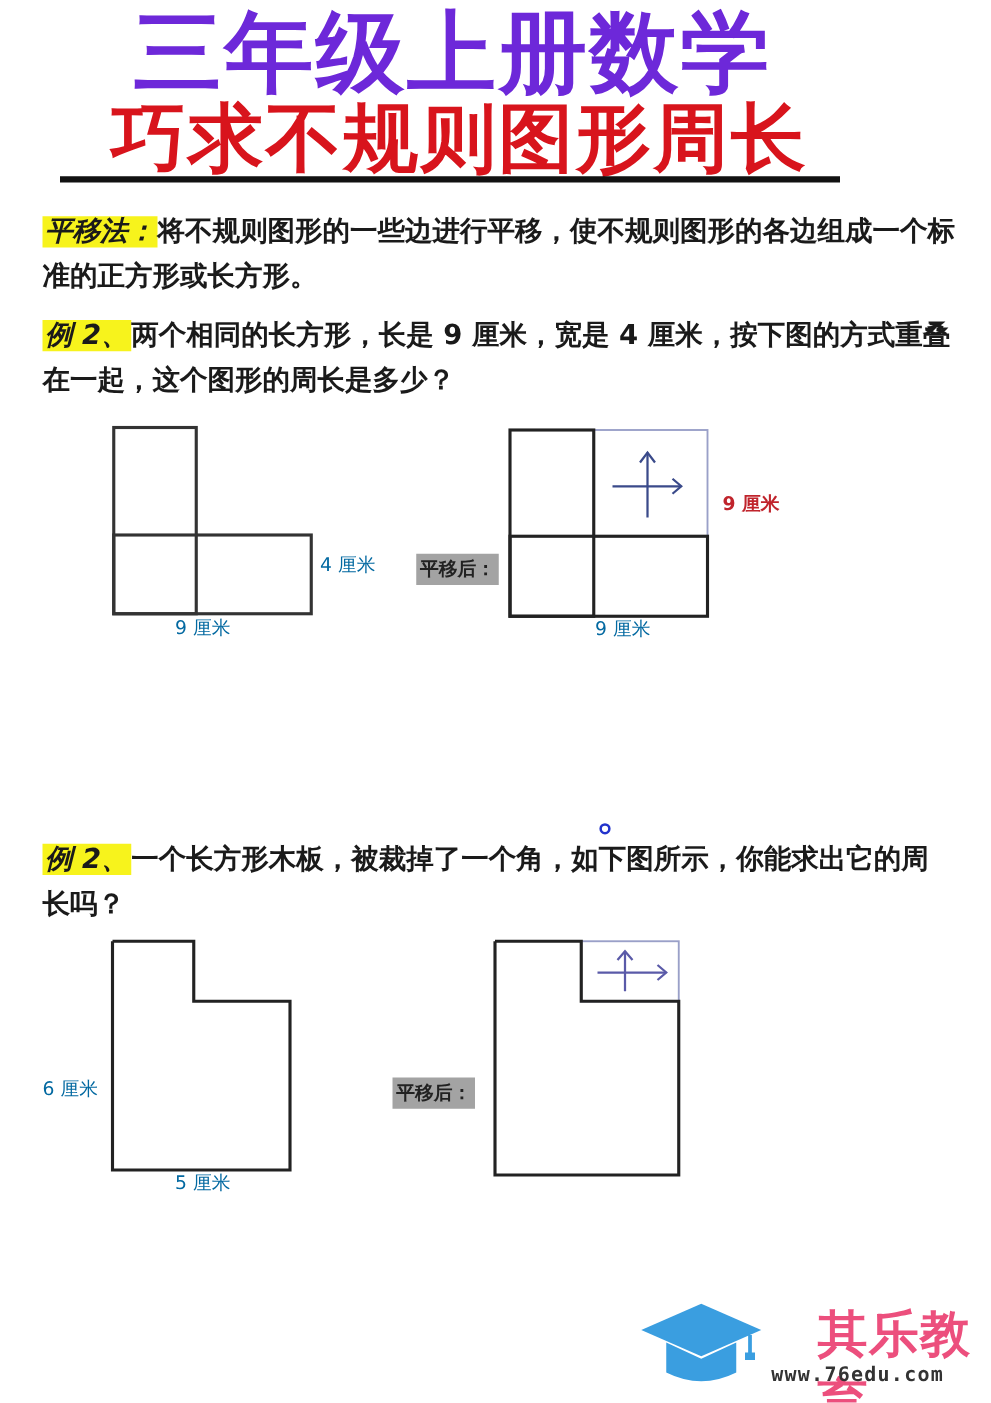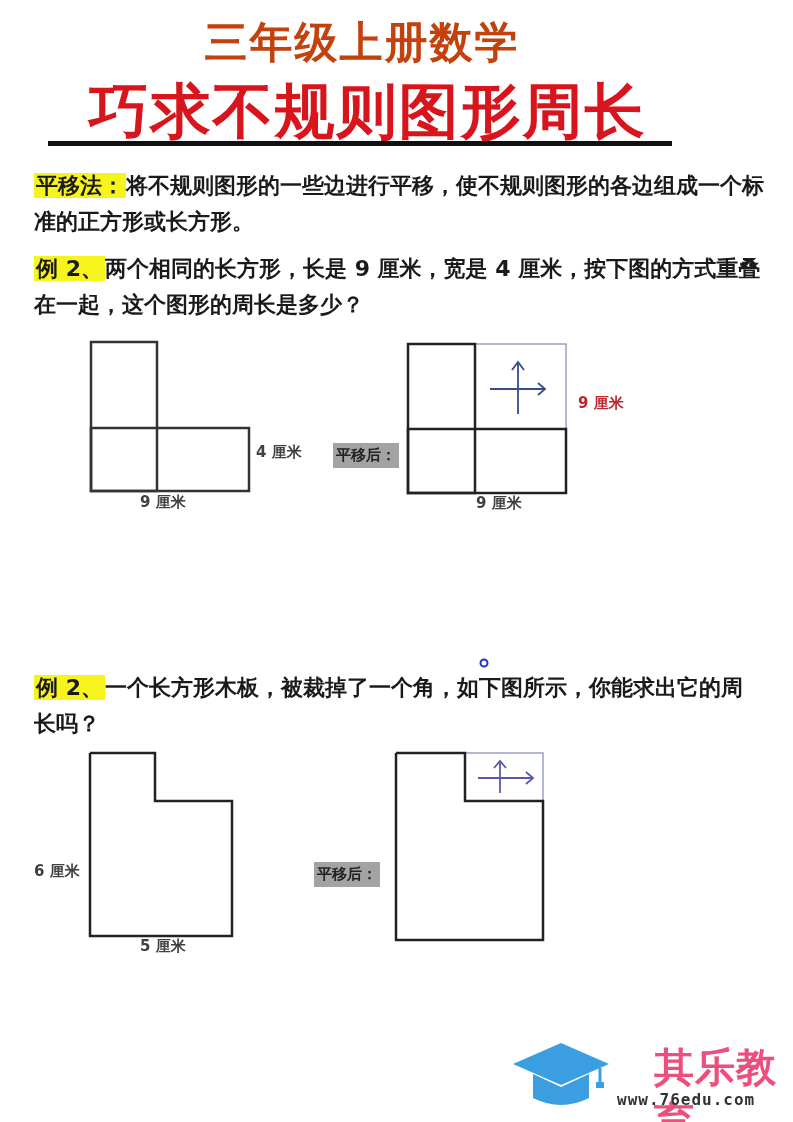--- a/index.html
+++ b/index.html
@@ -1,24 +1,24 @@
 <!DOCTYPE html>
 <html><head>
 <meta charset="utf-8">
 <style>
   * { margin:0; padding:0; box-sizing:border-box; }
   html, body { width:793px; height:1122px; background:#ffffff; overflow:hidden; }
   body { position:relative; font-family:"DejaVu Sans", sans-serif; color:#111; }
   .abs { position:absolute; }
-  .title1 { left:0; width:724px; top:8px; text-align:center; font-size:43px; font-weight:bold; color:#c2410c; letter-spacing:2px; line-height:68px; }
+  .title1 { left:0; width:724px; top:8px; text-align:center; font-size:71px; font-weight:bold; color:#6d28d9; letter-spacing:2px; line-height:68px; }
   .title2 { left:0; width:735px; top:76px; text-align:center; font-size:60px; font-weight:bold; color:#d8141c; letter-spacing:2px; line-height:70px; }
   .rule { left:48px; width:624px; top:141px; height:5px; background:#111; }
   .para { left:34px; width:730px; font-size:22px; font-weight:bold; line-height:36px; color:#1a1a1a; }
-  .hl { background:#f7f31c; padding:0 2px; }
-  .lbl { font-size:15px; font-weight:bold; color:#404040; }
+  .hl { background:#f7f31c; padding:0 2px;font-style:italic; }
+  .lbl { font-size:15px; font-weight:normal; color:#0369a1; }
   .lbl-red { font-size:15px; font-weight:bold; color:#c0242c; }
   .hl-small { background:#a3a3a3; font-size:15px; font-weight:bold; padding:3px 3px; color:#222; }
   svg { position:absolute; overflow:visible; }
   .logo-cn { left:612px; top:1040px; font-size:40px; font-weight:bold; color:#ec4f7d; letter-spacing:1px;margin-left:42px; }
   .logo-url { left:617px; top:1090px; font-size:16px; font-weight:bold; color:#333; letter-spacing:1px; font-family:"DejaVu Sans Mono", monospace; }
 </style>
 </head>
 <body>
 
 <div class="abs title1">三年级上册数学</div>

